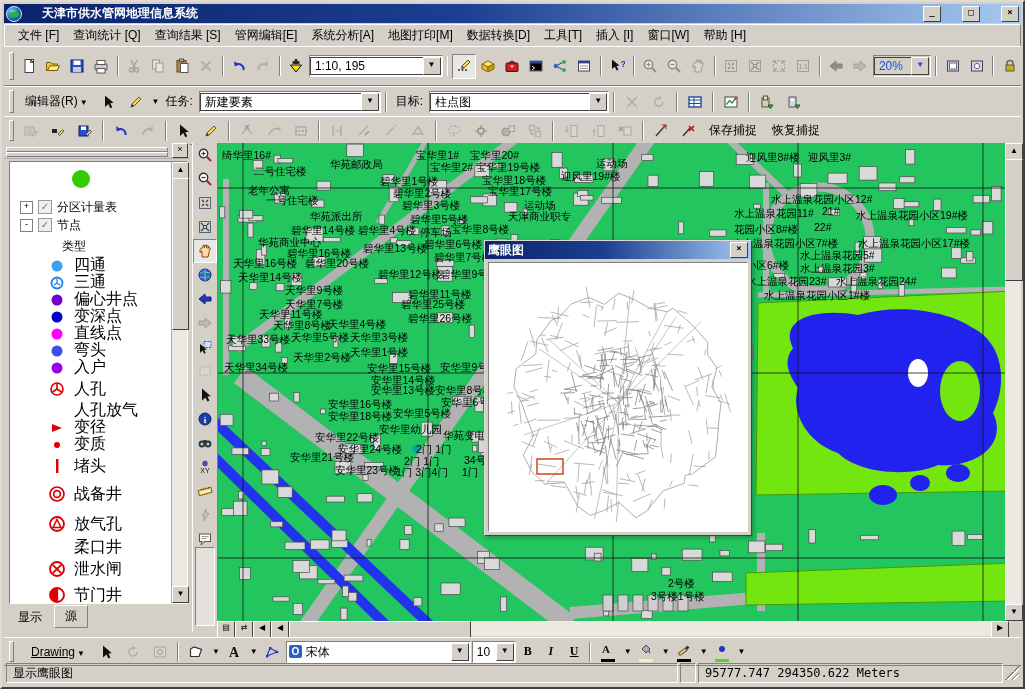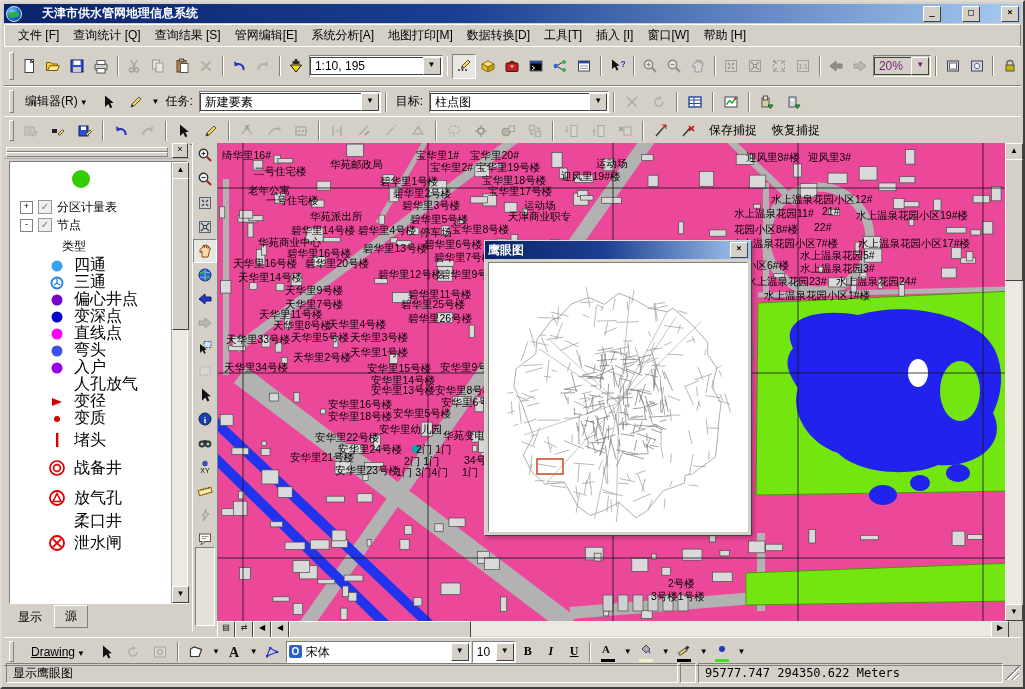--- a/index.html
+++ b/index.html
@@ -23,21 +23,21 @@
   .grip{width:3px;height:70%;border:1px solid;border-color:#fff #808080 #808080 #fff;margin:0 3px}
   .tbtn{width:24px;height:23px;display:flex;align-items:center;justify-content:center;background:transparent;border:1px solid transparent}
   .tbtn.toggled{border-color:#808080 #fff #fff #808080;background:#e9e7e2}
   .tbtn.dis svg{filter:grayscale(1) opacity(.45)}
   .sep{width:1px;height:20px;background:#808080;border-right:1px solid #fff;margin:0 3px}
   .combo{height:20px;background:#fff;border:1px solid;border-color:#808080 #fff #fff #808080;display:flex;align-items:center;font-size:12px}
   .combo .cv{flex:1;padding:0 4px;white-space:nowrap;overflow:hidden;border:1px solid #404040;border-right:none;height:16px;line-height:16px;margin:0}
   .combo.noin .cv{border:none}
   .combo .dn{width:16px;height:16px;background:#d4d0c8;border:1px solid;border-color:#fff #404040 #404040 #fff;
     font-size:8px;text-align:center;line-height:14px;margin-right:1px}
-  .combo.dis{background:#d4d0c8;color:#701a75}
+  .combo.dis{background:#d4d0c8;color:#1d4ed8}
   .tblabel{padding:0 5px;white-space:nowrap}
   .txtbtn{padding:2px 6px;background:transparent;border:1px solid transparent;font-size:12px;white-space:nowrap}
   .ddarrow{font-size:8px;margin-left:2px}
   
   #toc{position:absolute;left:2px;top:141px;width:186px;bottom:55px;background:#d4d0c8}
   #toc-head{height:15px;display:flex;align-items:center;justify-content:flex-end;border-bottom:1px solid #aaa;position:relative}
   #toc-head .hgrip{position:absolute;left:2px;right:22px;top:4px;height:3px;border:1px solid;border-color:#fff #808080 #808080 #fff}
   #toc-head .hgrip2{position:absolute;left:2px;right:22px;top:9px;height:3px;border:1px solid;border-color:#fff #808080 #808080 #fff}
   #toc-close{width:14px;height:13px;background:#d4d0c8;border:1px solid;border-color:#fff #404040 #404040 #fff;font-size:9px;line-height:11px;text-align:center;margin-right:2px}
   #toc-client{position:absolute;left:5px;top:18px;right:2px;bottom:28px;background:#fff;border:1px solid;border-color:#808080 #fff #fff #808080}
@@ -54,21 +54,21 @@
   #toc-thumb{position:absolute;left:0;top:16px;width:15px;height:150px;background:#d4d0c8;border:1px solid;border-color:#fff #404040 #404040 #fff}
   #toc-sb .dn2{position:absolute;bottom:0}
   #toc-tabs{position:absolute;left:4px;bottom:4px;height:22px;display:flex;align-items:flex-end;gap:2px}
   .toctab{padding:2px 10px;font-size:12px}
   .toctab.active{border:1px solid;border-color:#fff #808080 #808080 #fff;background:#d4d0c8}
   
   #navstrip{position:absolute;left:190px;top:141px;width:24px;bottom:55px;background:#d4d0c8;border-left:1px solid #fff;border-right:1px solid #808080}
   #navstrip .tbtn{width:22px;height:22px}
   #navstrip .track{position:absolute;left:2px;right:2px;top:404px;bottom:6px;background:#e4e1da;border:1px solid;border-color:#808080 #fff #fff #808080}
   
-  #mapwrap{position:absolute;left:215px;top:141px;width:792px;height:478px;background:#ec4899;overflow:hidden;border-left:1px solid #808080}
+  #mapwrap{position:absolute;left:215px;top:141px;width:792px;height:478px;background:#22c55e;overflow:hidden;border-left:1px solid #808080}
   #map-svg text{font-size:10.5px;fill:#000;font-family:"Liberation Sans",sans-serif}
   #vscroll{position:absolute;right:2px;top:141px;width:16px;height:478px;background:#ece9e2}
   #vscroll .sbbtn{width:16px}
   #hscroll{position:absolute;left:215px;top:619px;width:792px;height:15px;background:#ece9e2;display:flex}
   .minibtn{width:16px;height:15px;background:#d4d0c8;border:1px solid;border-color:#fff #404040 #404040 #fff;font-size:8px;line-height:12px;text-align:center}
   #hthumb{width:180px;height:15px;background:#d4d0c8;border:1px solid;border-color:#fff #404040 #404040 #fff}
   
   #eagle{position:absolute;left:482px;top:238px;width:266px;height:294px;background:#d4d0c8;border:1px solid;border-color:#dfdbd3 #404040 #404040 #dfdbd3;box-shadow:2px 2px 4px rgba(0,0,0,.25)}
   #eagle .etitle{height:18px;background:linear-gradient(90deg,#0a246a,#1c3f92 45%,#a6caf0);display:flex;align-items:center;color:#fff;font-weight:bold;font-size:12px;padding:0 3px}
   #eagle .etitle .t{flex:1}
@@ -620,20 +620,29 @@
           <span>弯头</span>
         </div>
         <div class="litem" style="height: 17px;">
           <span class="sym">
             <svg width="16" height="16" viewBox="0 0 16 16">
               <circle cx="8" cy="8" r="5.5" fill="#9900ee"></circle>
             </svg>
           </span>
           <span>入户</span>
         </div>
+        <div class="litem" style="height: 26px;">
+          <span class="sym">
+            <svg width="16" height="16" viewBox="0 0 16 16">
+              <circle cx="8" cy="8" r="6" fill="none" stroke="#dd0000" stroke-width="1.6"></circle>
+              <path d="M8 8 L8 2.5 M8 8 L12.5 11 M8 8 L3.5 11" stroke="#dd0000" stroke-width="1.6"></path>
+            </svg>
+          </span>
+          <span>人孔</span>
+        </div>
         <div class="litem" style="height: 17px;">
           <span class="sym">
             <svg width="16" height="16" viewBox="0 0 16 16"></svg>
           </span>
           <span>人孔放气</span>
         </div>
         <div class="litem" style="height: 17px;">
           <span class="sym">
             <svg width="16" height="16" viewBox="0 0 16 16">
               <path d="M3 4 L13 8 L3 12 Z" fill="#dd0000"></path>
@@ -682,20 +691,30 @@
           <span>柔口井</span>
         </div>
         <div class="litem" style="height: 26px;">
           <span class="sym">
             <svg width="16" height="16" viewBox="0 0 16 16">
               <circle cx="8" cy="8" r="7" fill="none" stroke="#dd0000" stroke-width="1.9"></circle>
               <path d="M3.8 3.8 L12.2 12.2 M12.2 3.8 L3.8 12.2" stroke="#dd0000" stroke-width="1.9"></path>
             </svg>
           </span>
           <span>泄水闸</span>
+        </div>
+        <div class="litem" style="height: 26px;">
+          <span class="sym">
+            <svg width="16" height="16" viewBox="0 0 16 16">
+              <circle cx="8" cy="8" r="7" fill="none" stroke="#dd0000" stroke-width="1.9"></circle>
+              <path d="M8 1 A7 7 0 0 0 8 15 Z" fill="#dd0000"></path>
+              <rect x="6.9" y="1" width="2.2" height="14" fill="#dd0000"></rect>
+            </svg>
+          </span>
+          <span>节门井</span>
         </div>
       </div>
     <div id="toc-sb">
       <div class="sbbtn">▲</div>
       <div id="toc-thumb"></div>
       <div class="sbbtn dn2">▼</div>
     </div>
   </div>
   <div id="toc-tabs">
       <span class="toctab">显示</span>

